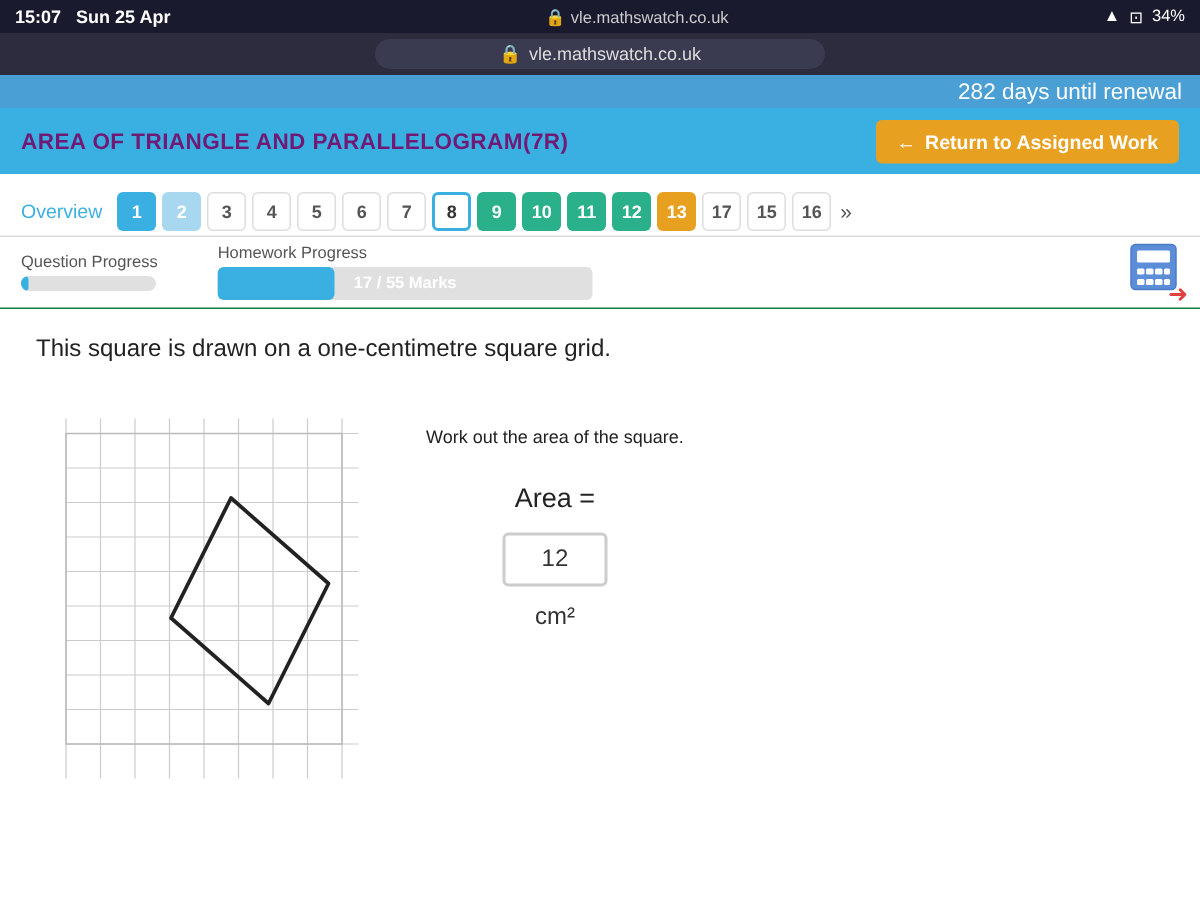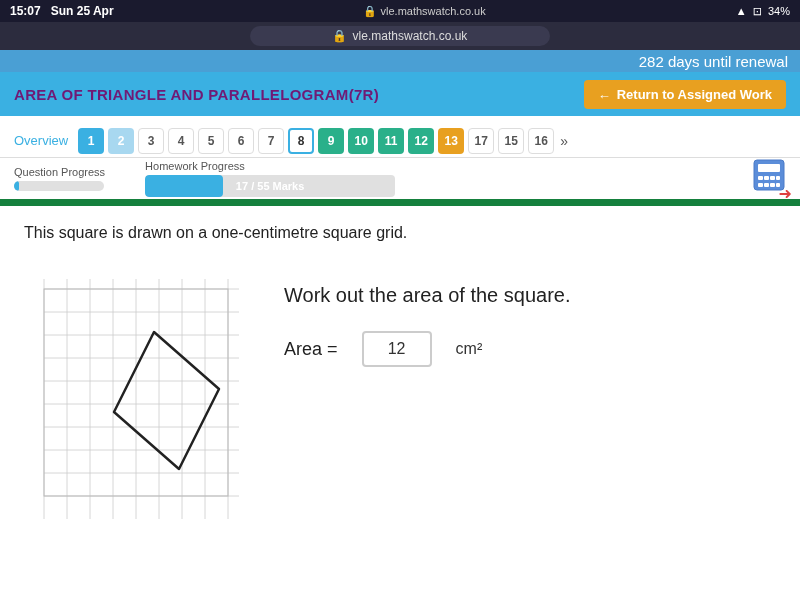--- a/index.html
+++ b/index.html
@@ -126,21 +126,21 @@
     .tab-num.plain { background: white; color: #555; border: 1px solid #ddd; }
     .tab-more { color: #555; font-size: 14px; margin-left: 2px; cursor: pointer; }
 
     
     .progress-section {
       background: white;
       padding: 8px 14px;
       display: flex;
       align-items: center;
       gap: 40px;
-      border-bottom: 7px solid #15803d;
+      border-bottom: 1px solid #15803d;
       height: 48px;
     }
     .progress-block { display: flex; flex-direction: column; gap: 3px; }
     .progress-label { font-size: 11px; color: #555; }
     .progress-bar-container {
       width: 90px;
       height: 10px;
       background: #e0e0e0;
       border-radius: 5px;
       overflow: hidden;
@@ -214,30 +214,31 @@
     .grid-svg {
       width: 230px;
       height: 250px;
     }
 
     
     .answer-section {
       padding-top: 10px;
     }
     .work-out-text {
-      font-size: 20px;
+      font-size: 12px;
       color: #222;
       margin-bottom: 24px;
     }
     .area-row {
       display: flex;
       align-items: center;
-      gap: 24px;
+      gap: 12px;
       font-size: 18px;
       color: #222;
+      flex-direction: column;
     }
     .area-input {
       width: 70px;
       height: 36px;
       border: 2px solid #ccc;
       border-radius: 4px;
       text-align: center;
       font-size: 16px;
       color: #333;
     }

